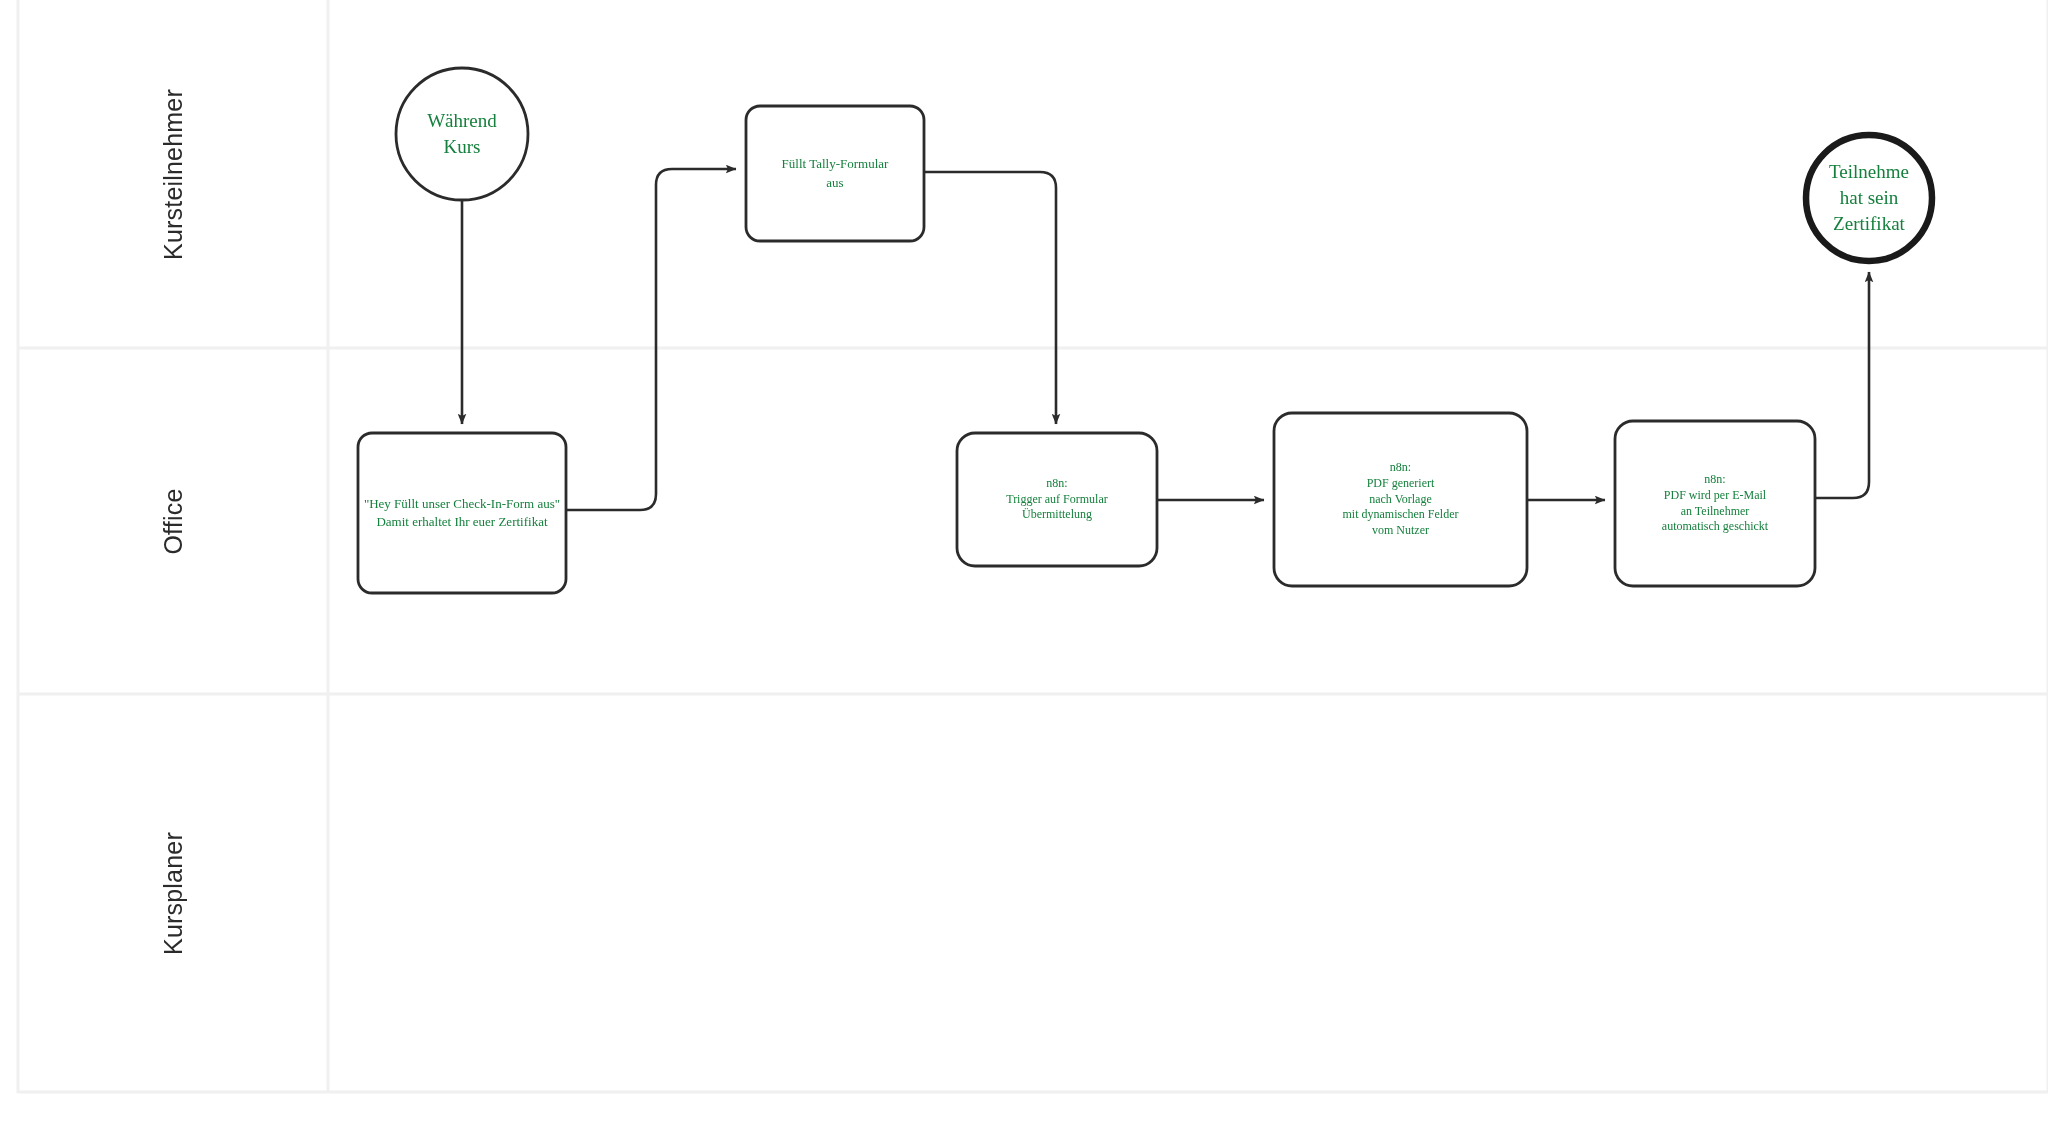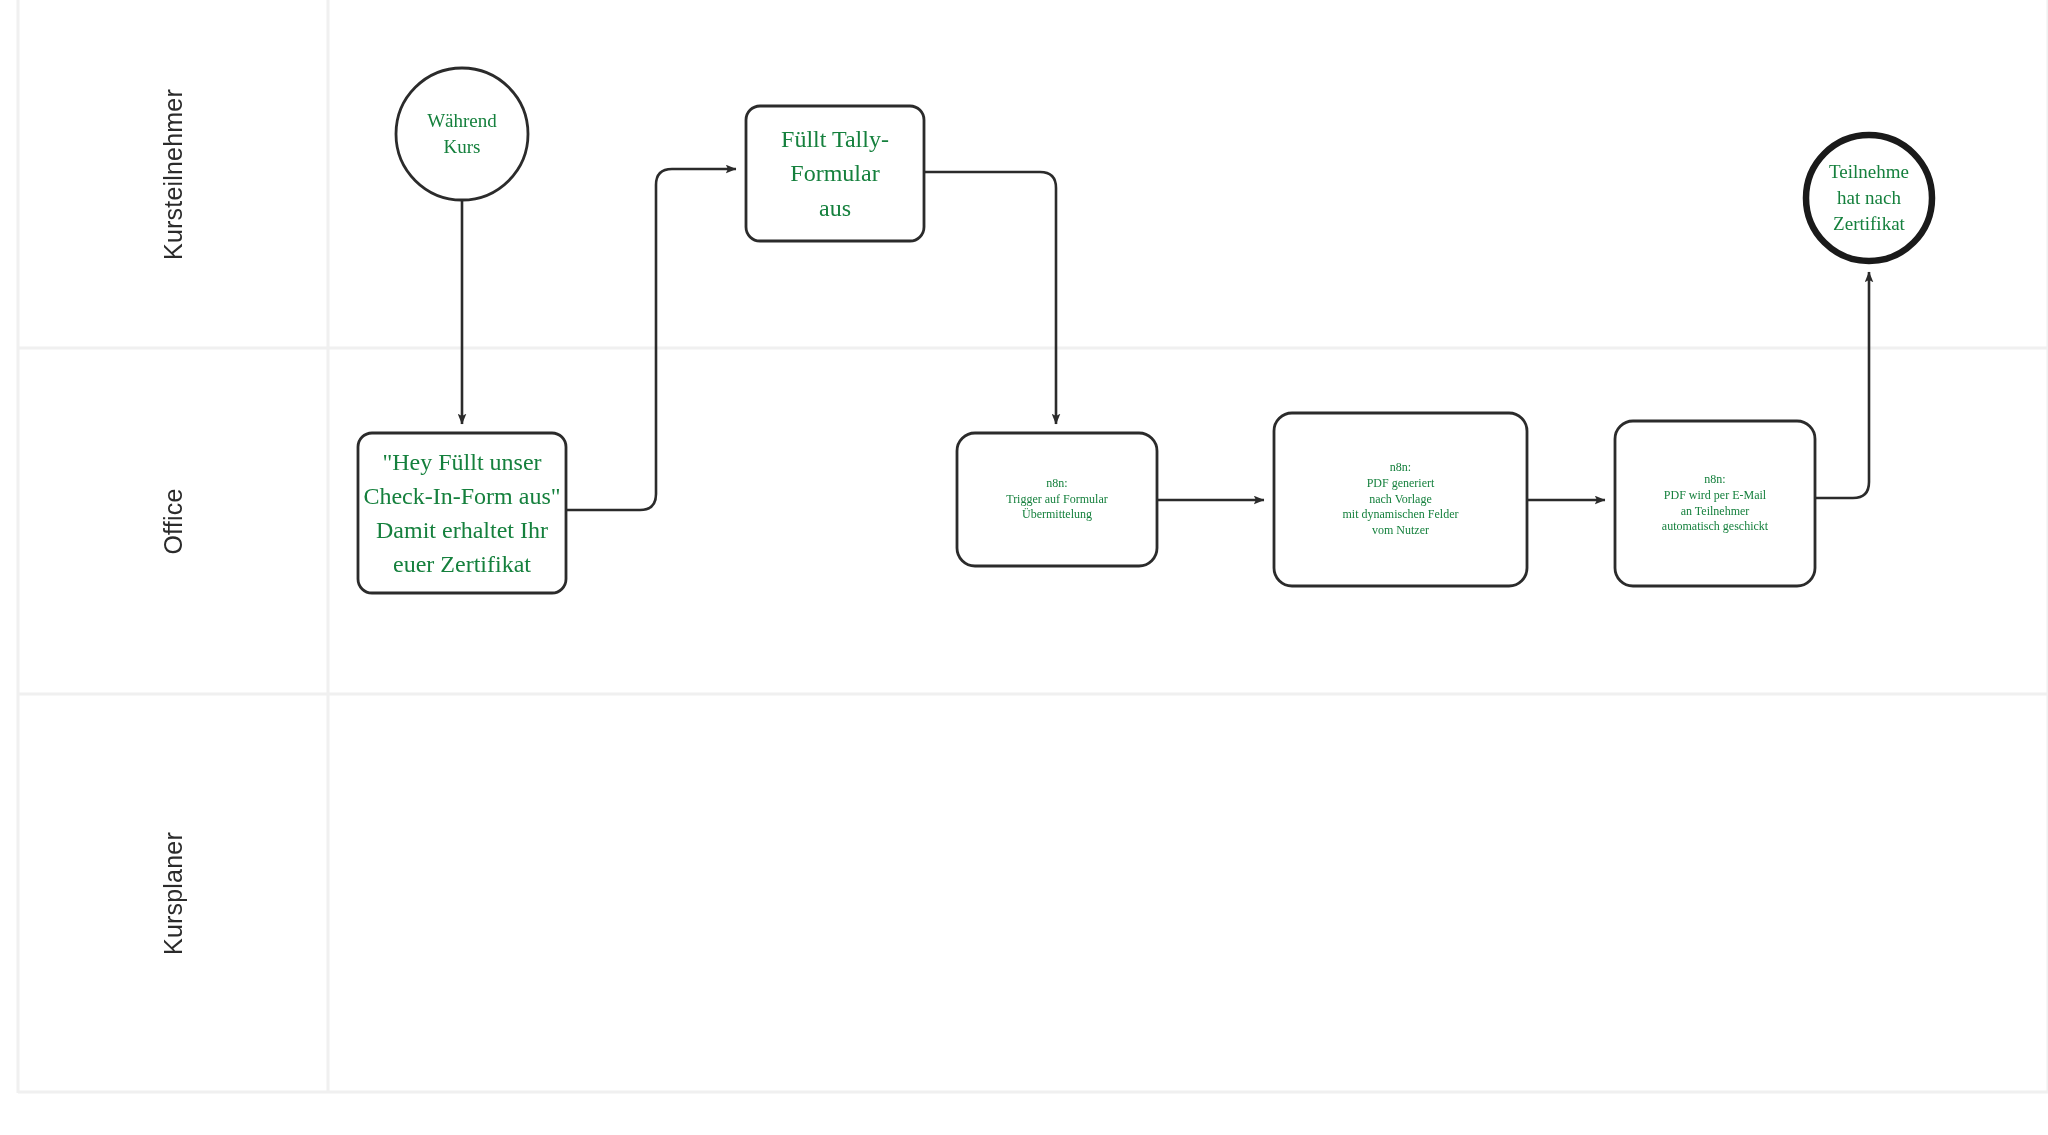--- a/index.html
+++ b/index.html
@@ -36,21 +36,21 @@
     pointer-events: none;
     white-space: pre-line;
     color: #15803d;
     font-family: Liberation Serif, serif;
   }
   .task-label {
     font-size: 12px;
     line-height: 1.33;
   }
   .task-label-small {
-    font-size: 24px;
+    font-size: 13px;
     line-height: 1.42;
   }
   .event-label {
     font-size: 19px;
     line-height: 1.38;
   }
   .lane-title {
     position: absolute;
     display: flex;
     align-items: center;
@@ -174,16 +174,16 @@
 nach Vorlage
 mit dynamischen Felder
 vom Nutzer</div>
 
   <div class="node-label task-label" style="left:1619px; top:425px; width:192px; height:157px;">n8n:
 PDF wird per E-Mail
 an Teilnehmer
 automatisch geschickt</div>
 
   <div class="node-label event-label" style="left:1810px; top:136px; width:118px; height:124px;">Teilnehme
-hat nach
+hat sein
 Zertifikat</div>
 
 </div>
 
 </body></html>

